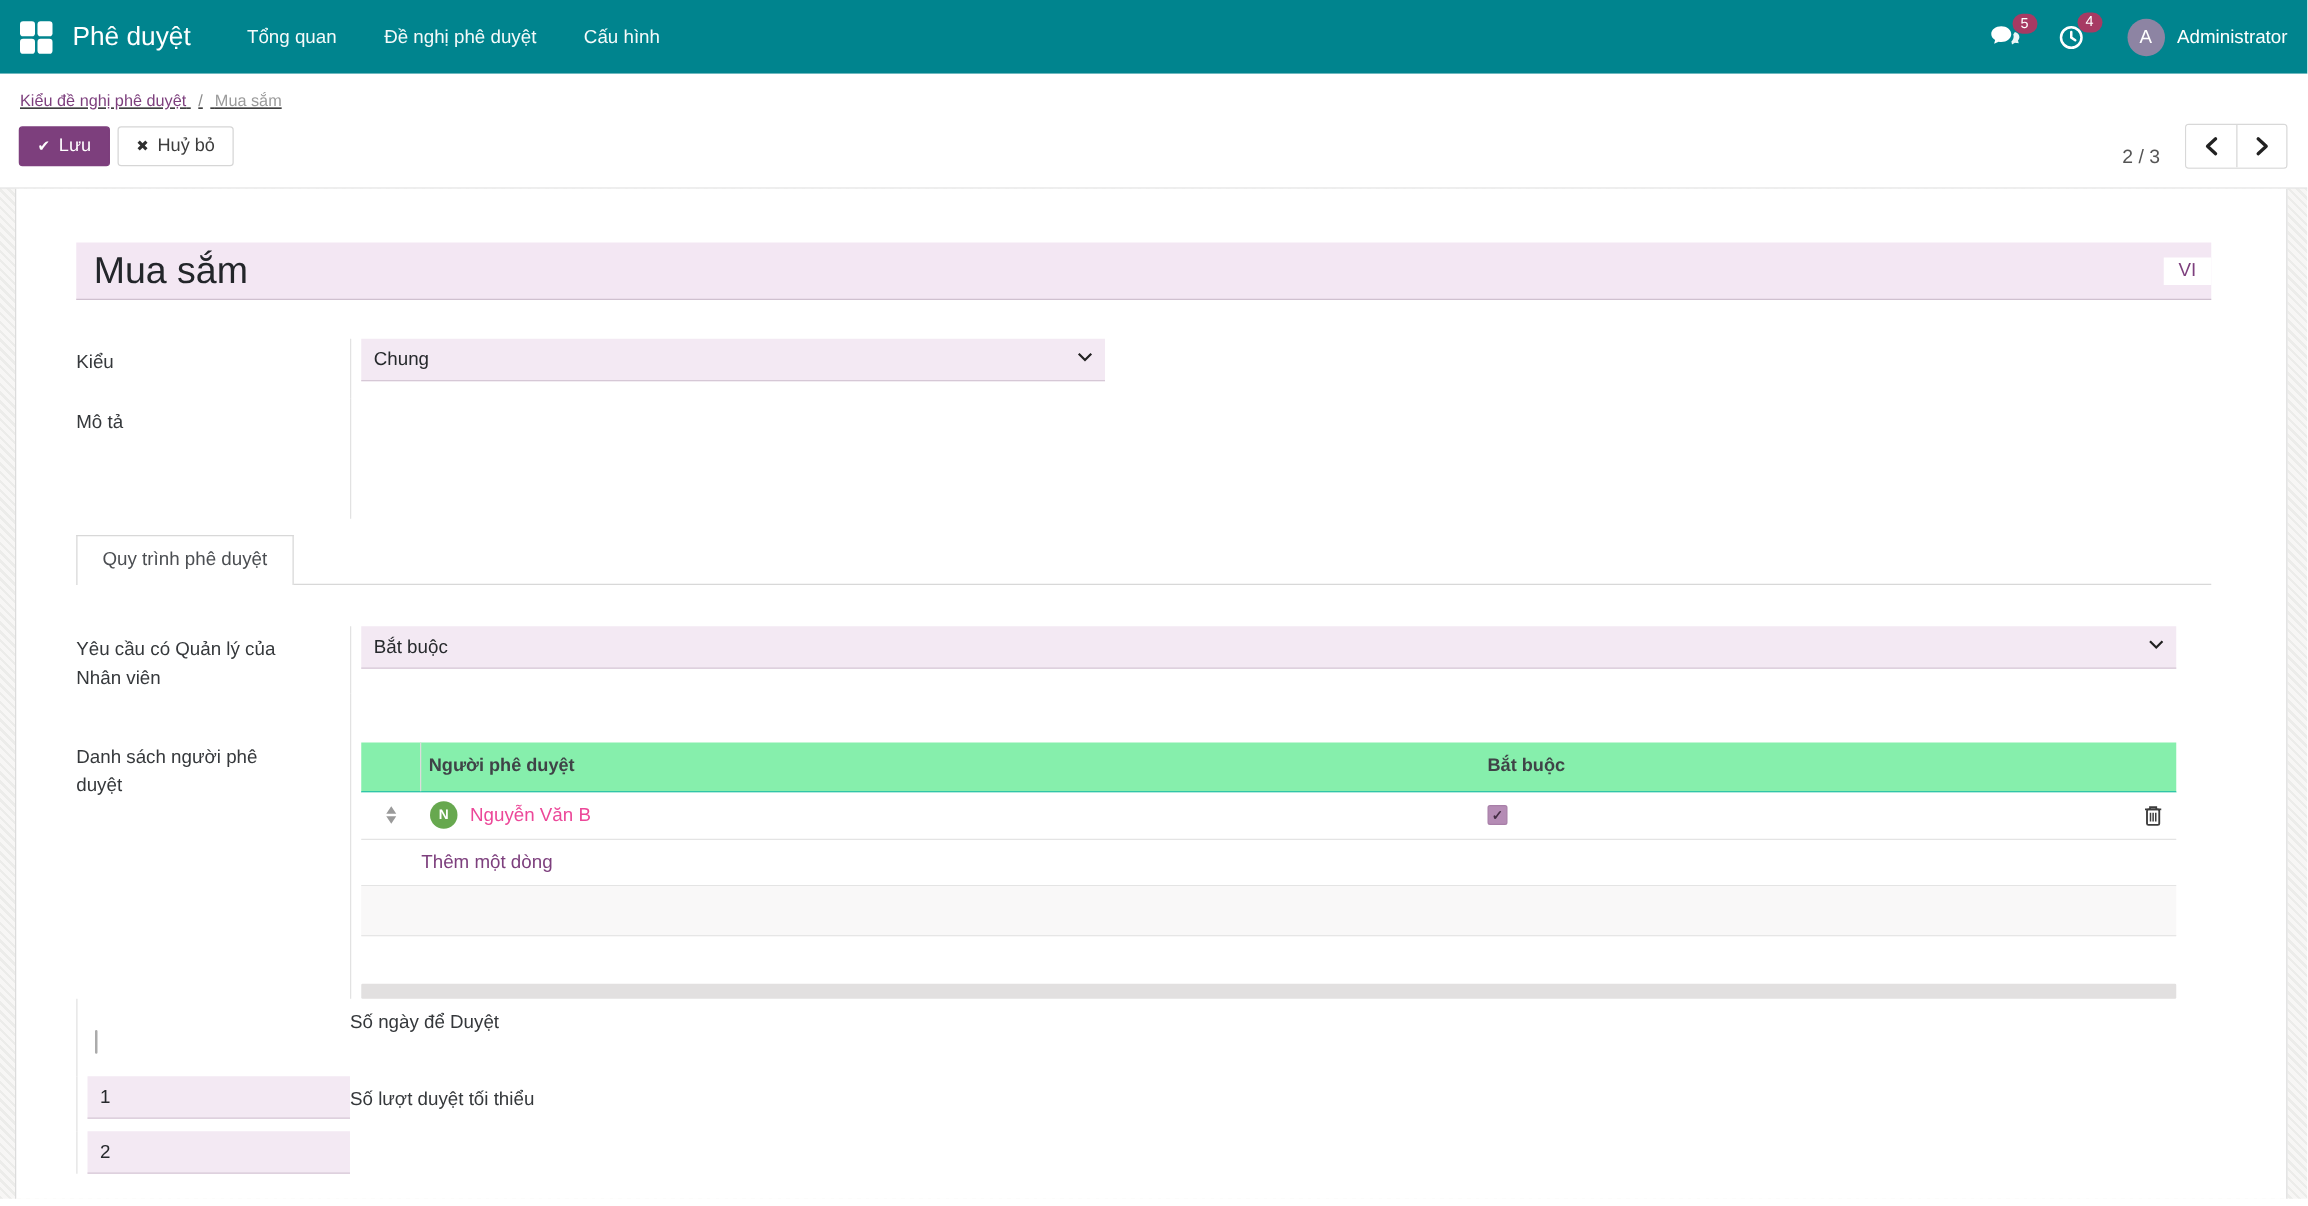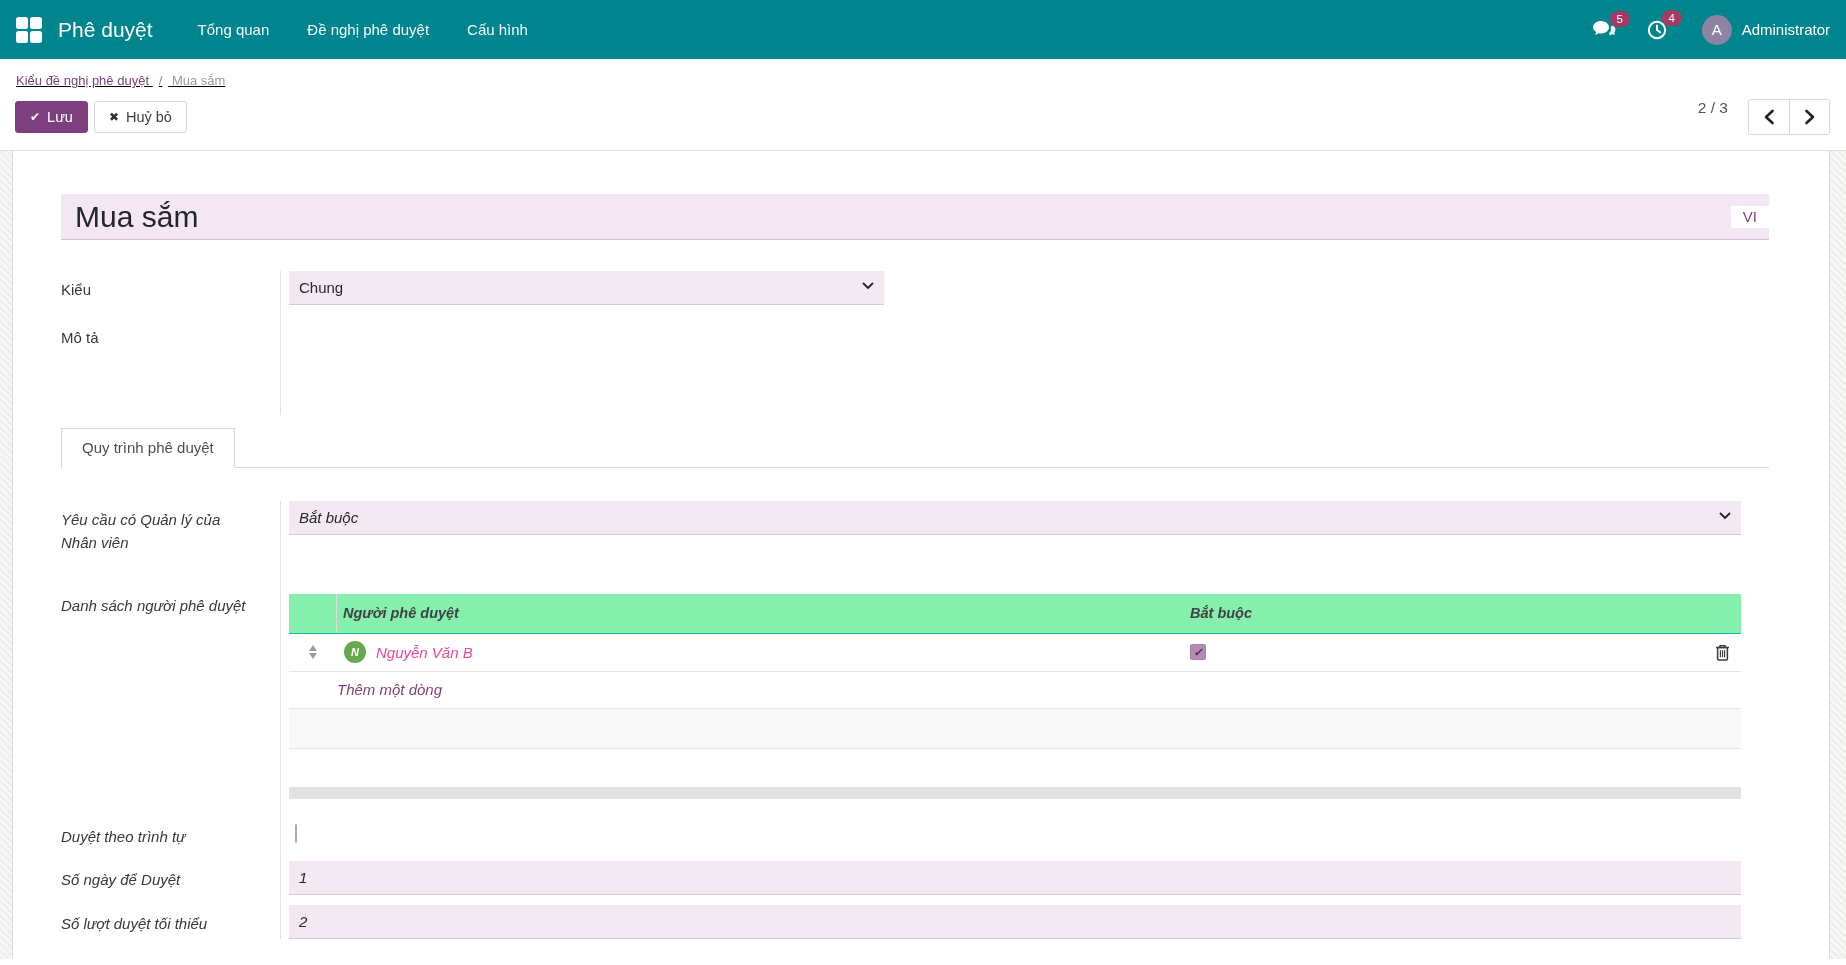--- a/index.html
+++ b/index.html
@@ -30,21 +30,21 @@
   .bc-parent { color:#7d3f7d; cursor:pointer; }
   .bc-sep { color:#8a8a8a; padding:0 6px; }
   .bc-current { color:#9b9b9b; }
   .btn-row { display:flex; align-items:center; padding:9px 16px 15px 15px; }
   .btn { font-size:14.5px; border-radius:3px; padding:7px 14px; cursor:pointer;
     display:inline-flex; align-items:center; }
   .btn-save { background:#7d3f7d; color:#fff; border:1px solid #7d3f7d; margin-right:6px; }
   .btn-save .glyph { font-size:12px; margin-right:7px; }
   .btn-discard { background:#fff; color:#3d3d3d; border:1px solid #d6d6d6; }
   .btn-discard .glyph { font-size:12px; margin-right:7px; color:#2f2f2f; }
-  .pager { margin-left:auto; display:flex; align-items:flex-start; }
+  .pager { margin-left:auto; display:flex; align-items:flex-end; }
   .pager-count { font-size:15.5px; color:#555; margin-right:20px; }
   .pager-btns { display:flex; border:1px solid #d8d8d8; border-radius:3px; overflow:hidden; }
   .pager-btn { width:40px; height:34px; background:#fff; display:flex; align-items:center;
     justify-content:center; cursor:pointer; }
   .pager-btn + .pager-btn { border-left:1px solid #d8d8d8; }
 
   
   .content { height:808px; padding:0 16px 0 12px;
     background:repeating-linear-gradient(45deg,#ececea 0 2px,#f7f6f5 2px 5px); }
   .sheet { background:#fff; height:100%; border-left:1px solid #dcdcdc;
@@ -66,21 +66,21 @@
     position:relative; cursor:pointer; }
   .select .chev { position:absolute; right:10px; top:11px; }
   .w-type { width:595px; }
   .pad-b14 { padding-bottom:14px; }
   .desc-area { height:96px; }
 
   .tabbar { margin-top:12px; border-bottom:1px solid #d8d8d8; }
   .tab { display:inline-block; background:#fff; border:1px solid #d8d8d8; border-bottom:none;
     padding:10px 20px 12px 20px; font-size:15px; color:#4b4e52; position:relative;
     top:1px; cursor:pointer; }
-  .tabcontent { padding-top:33px;font-style:italic; }
+  .tabcontent { padding-top:33px; }
 
   
   .o2m { width:100%; }
   .o2m-head { display:grid; grid-template-columns:48px 1fr 519px 38px;
     background:#86efac; height:40px; align-items:center; border-bottom:1px solid #14b8a6; }
   .o2m-head .hc { font-size:14.5px; font-weight:700; color:#3f4347; padding-left:6px; }
   .o2m-head .hc0 { border-right:1px solid #dcdcdc; height:100%; }
   .o2m-row { display:grid; grid-template-columns:48px 1fr 519px 38px; height:38px;
     align-items:center; border-bottom:1px solid #e4e4e4; background:#fff; }
   .cell { display:flex; align-items:center; }
@@ -260,21 +260,20 @@
               </div>
             </div>
             <div class="addline-row">
               <span class="addline">Thêm một dòng</span>
             </div>
             <div class="empty-row"></div>
             <div class="hscroll"></div>
           </div>
         </div>
 
-        <div class="glabel seq-field" style="padding-left:0">Duyệt theo trình tự</div>
         <div class="gfield seq-field">
           <span class="cb cb-empty"></span>
         </div>
 
         <div class="glabel">Số ngày để Duyệt</div>
         <div class="gfield">
           <div class="txt-input num-input mb10">1</div>
         </div>
 
         <div class="glabel">Số lượt duyệt tối thiểu</div>

